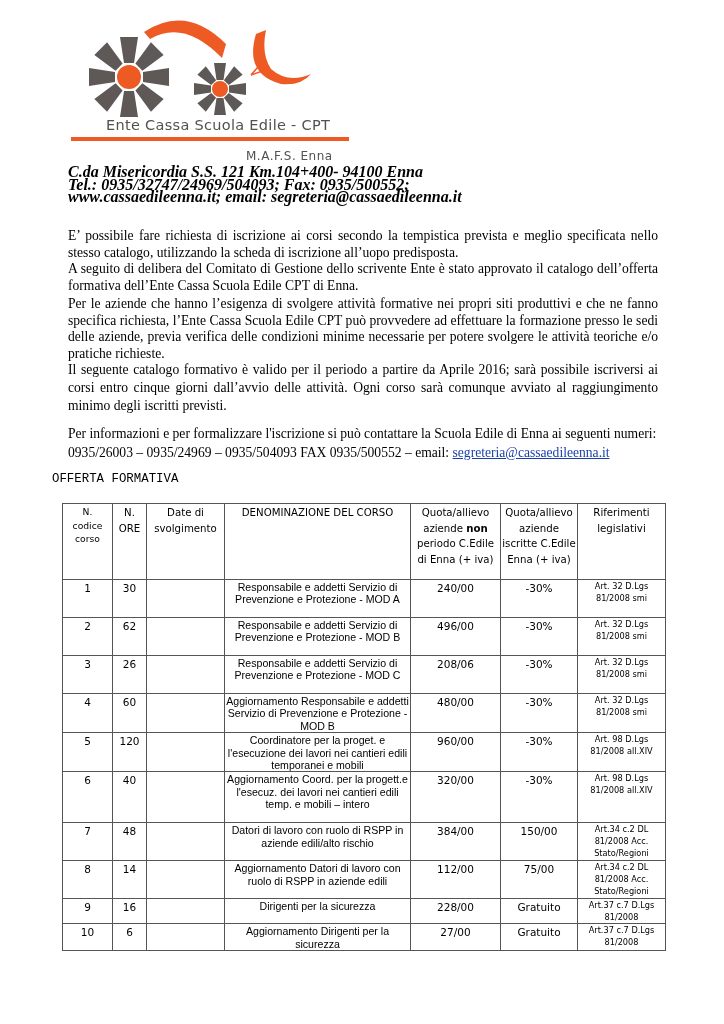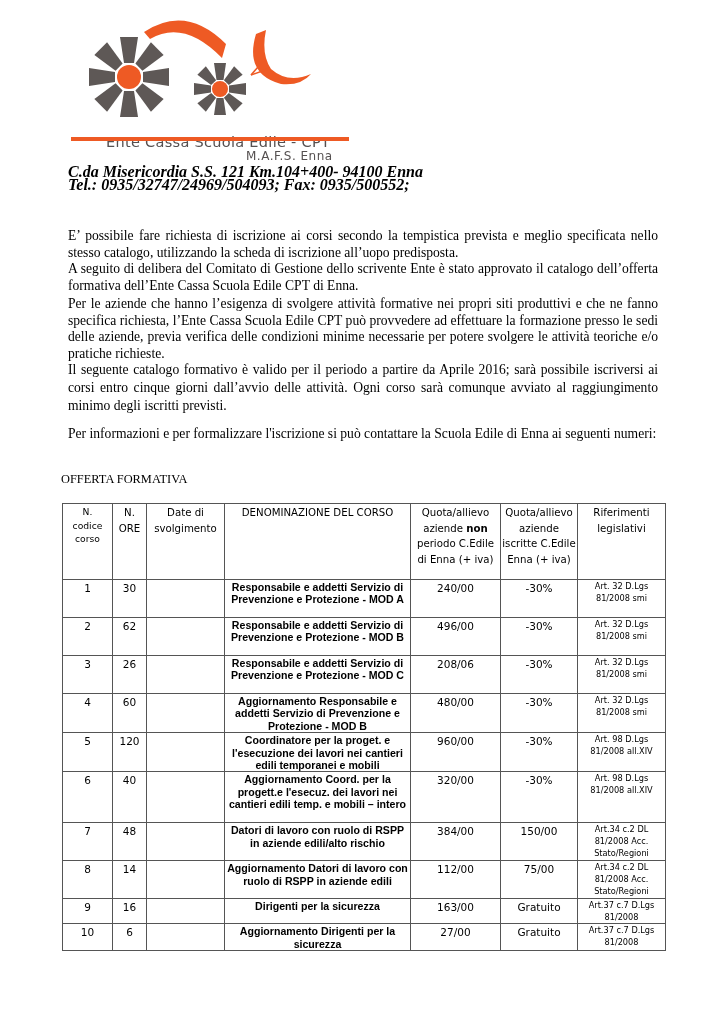--- a/index.html
+++ b/index.html
@@ -1,34 +1,34 @@
 <!DOCTYPE html>
 <html><head>
 <meta charset="utf-8">
 <style>
   html, body { margin: 0; padding: 0; background: #ffffff; }
   body { width: 724px; height: 1024px; position: relative; overflow: hidden; color: #000; }
   .logo { position: absolute; left: 66px; top: 14px; width: 290px; height: 150px; }
   .logo svg { position: absolute; left: 0; top: 0; }
-  .logo-title { position: absolute; left: 40px; top: 120px; font-family: "DejaVu Sans", sans-serif; font-size: 14.5px; color: #555050; letter-spacing: 0.3px; white-space: nowrap; }
+  .logo-title { position: absolute; left: 40px; top: 103px; font-family: "DejaVu Sans", sans-serif; font-size: 14.5px; color: #555050; letter-spacing: 0.3px; white-space: nowrap; }
   .logo-bar { position: absolute; left: 5px; top: 123px; width: 278px; height: 4px; background: #ee5a24; }
   .logo-sub { position: absolute; left: 180px; top: 135px; font-family: "DejaVu Sans", sans-serif; font-size: 12px; color: #555050; letter-spacing: 0.5px; white-space: nowrap; }
   .address { position: absolute; left: 68px; top: 166px; font-family: "Liberation Serif", serif; font-style: italic; font-weight: bold; font-size: 16px; line-height: 12.5px; }
   .address div { white-space: nowrap; }
   .para { position: absolute; left: 68px; width: 590px; font-family: "Liberation Serif", serif; font-size: 13.6px; line-height: 16.6px; text-align: justify; }
   .para p { margin: 0; }
   .para .last { text-align-last: left; }
   .link { color: #1a3fa8; text-decoration: underline; }
-  .section-title { position: absolute; left: 61px; top: 472px; font-family: Liberation Serif, serif; font-size: 12.4px; white-space: nowrap; }
+  .section-title { position: absolute; left: 52px; top: 472px; font-family: Liberation Mono, monospace; font-size: 12.4px; white-space: nowrap; }
   table.courses { position: absolute; left: 62px; top: 503px; border-collapse: collapse; table-layout: fixed; }
   table.courses td, table.courses th { border: 1px solid #555; padding: 0; vertical-align: top; text-align: center; }
   table.courses th { font-family: "DejaVu Sans", sans-serif; font-weight: normal; font-size: 10.2px; line-height: 15.5px; padding-top: 1px; }
   .hdr-small { font-size: 9.2px !important; line-height: 13.5px !important; }
   table.courses td { font-family: "DejaVu Sans", sans-serif; font-size: 10.5px; line-height: 13px; padding-top: 2px; }
-  td.name { font-family: "Liberation Sans", sans-serif !important; font-weight: bold; font-size: 10.6px !important; line-height: 12.4px !important; padding-top: 1px !important; }
+  td.name { font-family: "Liberation Sans", sans-serif !important; font-weight: normal; font-size: 10.6px !important; line-height: 12.4px !important; padding-top: 1px !important; }
   td.ref { font-size: 8.2px !important; line-height: 12px !important; padding-top: 0 !important; }
 </style>
 </head>
 <body>
 
 <div class="logo">
   <svg width="290" height="110" viewBox="0 0 290 110">
 
     <g transform="translate(63,63)" fill="#5e5856">
       <polygon points="-5,-14 5,-14 9,-40 -9,-40" transform="rotate(0)"></polygon>
@@ -61,36 +61,38 @@
     <line x1="185" y1="61" x2="198" y2="46" stroke="#ee5a24" stroke-width="1.5"></line>
   </svg>
   <div class="logo-title">Ente Cassa Scuola Edile - CPT</div>
   <div class="logo-bar"></div>
   <div class="logo-sub">M.A.F.S. Enna</div>
 </div>
 
 <div class="address">
   <div>C.da Misericordia S.S. 121 Km.104+400- 94100 Enna</div>
   <div>Tel.: 0935/32747/24969/504093; Fax: 0935/500552;</div>
+  <div>www.cassaedileenna.it; email: segreteria@cassaedileenna.it</div>
 </div>
 
 <div class="para" style="top:228px;">
   <p class="last">E’ possibile fare richiesta di iscrizione ai corsi secondo la tempistica prevista e meglio specificata nello stesso catalogo, utilizzando la scheda di iscrizione all’uopo predisposta.</p>
   <p class="last">A seguito di delibera del Comitato di Gestione dello scrivente Ente è stato approvato il catalogo dell’offerta formativa dell’Ente Cassa Scuola Edile CPT di Enna.</p>
 </div>
 
 <div class="para" style="top:296px;">
   <p class="last">Per le aziende che hanno l’esigenza di svolgere attività formative nei propri siti produttivi e che ne fanno specifica richiesta, l’Ente Cassa Scuola Edile CPT può provvedere ad effettuare la formazione presso le sedi delle aziende, previa verifica delle condizioni minime necessarie per potere svolgere le attività teoriche e/o pratiche richieste.</p>
 </div>
 <div class="para" style="top:361px; line-height:18px;">
   <p class="last">Il seguente catalogo formativo è valido per il periodo a partire da Aprile 2016; sarà possibile iscriversi ai corsi entro cinque giorni dall’avvio delle attività. Ogni corso sarà comunque avviato al raggiungimento minimo degli iscritti previsti.</p>
 </div>
 
 <div class="para" style="top:424px; line-height:19px; text-align:left;">
   <p style="white-space:nowrap;">Per informazioni e per formalizzare l'iscrizione si può contattare la Scuola Edile di Enna ai seguenti numeri:</p>
+  <p style="white-space:nowrap;"><span>0935/26003 – 0935/24969 – 0935/504093  FAX 0935/500552 – email: </span><span class="link">segreteria@cassaedileenna.it</span></p>
 </div>
 
 <div class="section-title">OFFERTA FORMATIVA</div>
 
 <table class="courses">
   <colgroup>
     <col style="width:50px">
       <col style="width:34px">
       <col style="width:78px">
       <col style="width:186px">
@@ -178,21 +180,21 @@
     <td class="name">Aggiornamento Datori di lavoro con ruolo di RSPP in aziende edili</td>
     <td>112/00</td>
     <td>75/00</td>
     <td class="ref">Art.34 c.2 DL 81/2008 Acc. Stato/Regioni</td>
   </tr>
   <tr style="height:24px;">
     <td>9</td>
     <td>16</td>
     <td></td>
     <td class="name">Dirigenti per la sicurezza</td>
-    <td>163/00</td>
+    <td>228/00</td>
     <td>Gratuito</td>
     <td class="ref">Art.37 c.7 D.Lgs 81/2008</td>
   </tr>
   <tr style="height:26px;">
     <td>10</td>
     <td>6</td>
     <td></td>
     <td class="name">Aggiornamento Dirigenti per la sicurezza</td>
     <td>27/00</td>
     <td>Gratuito</td>

